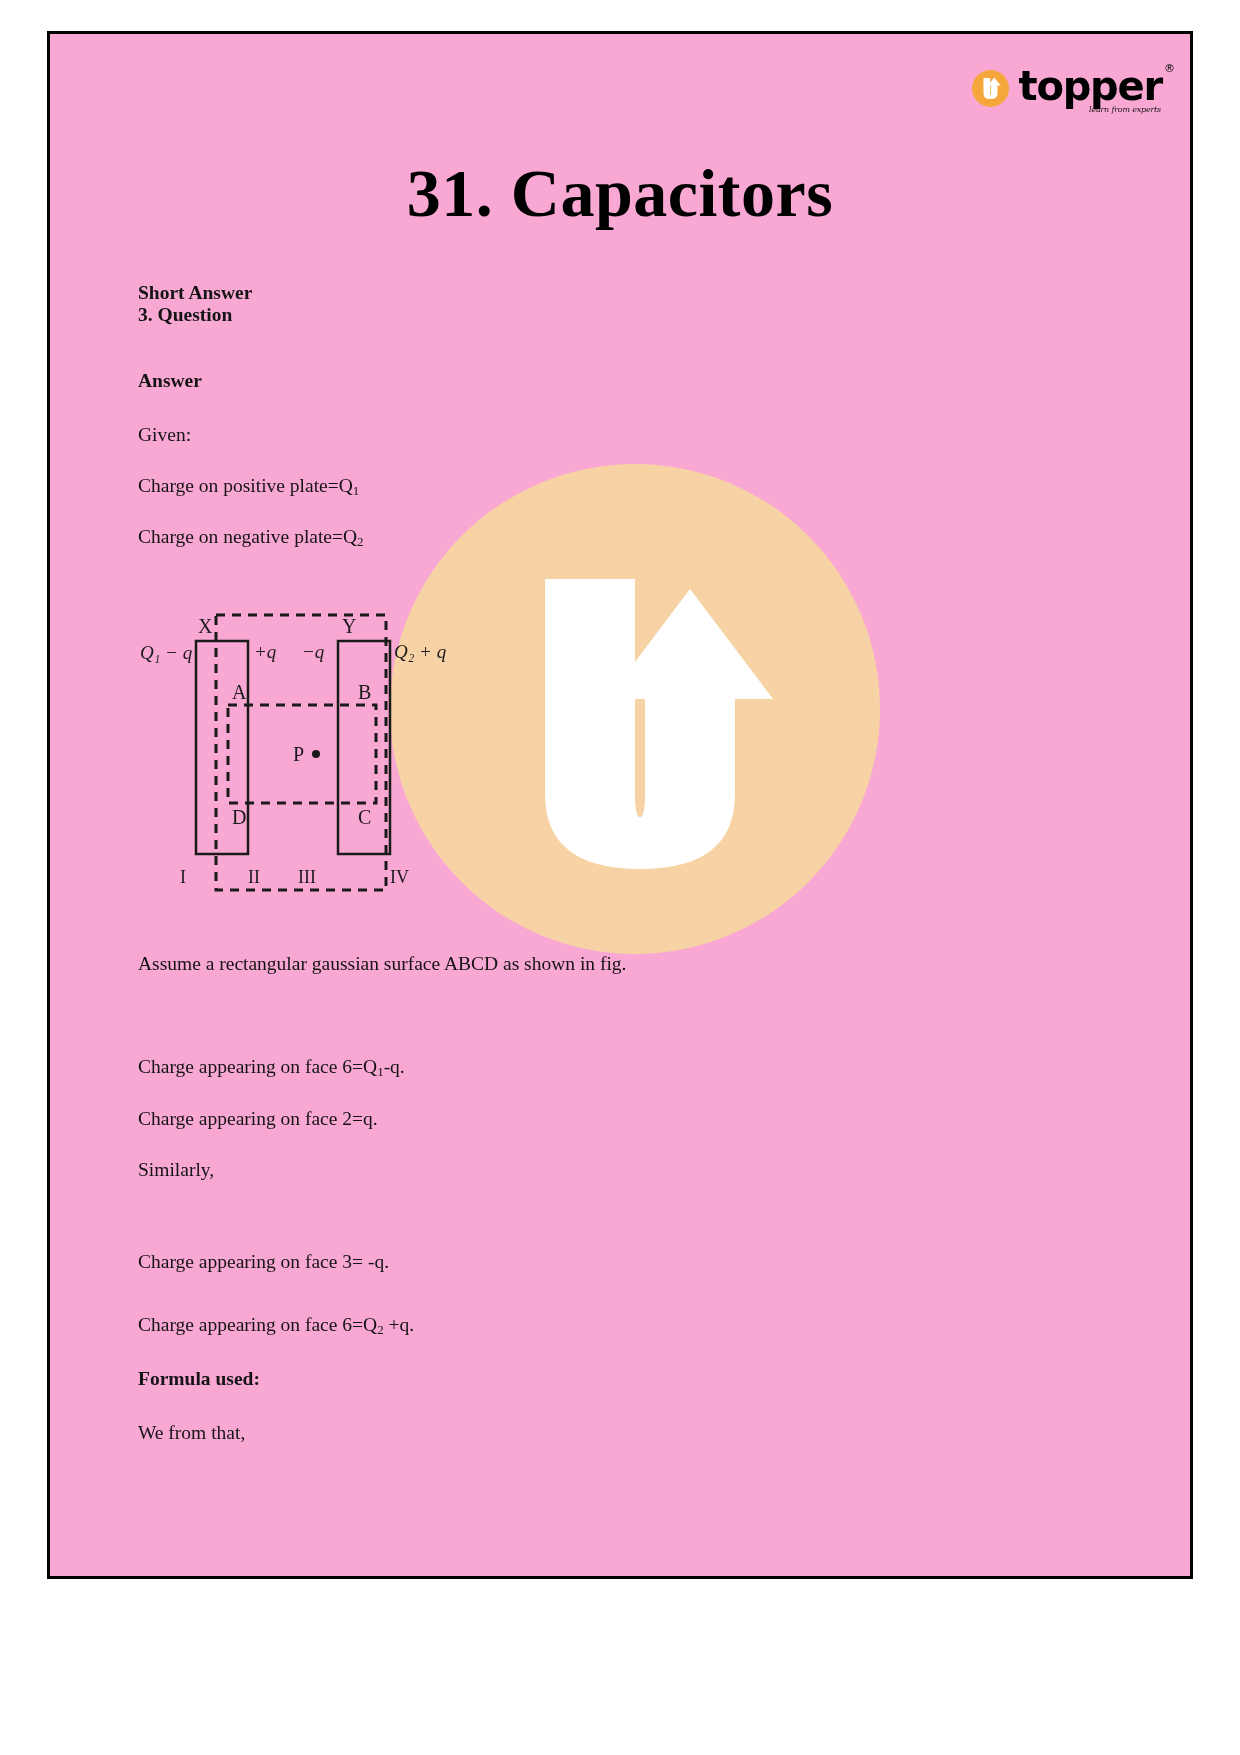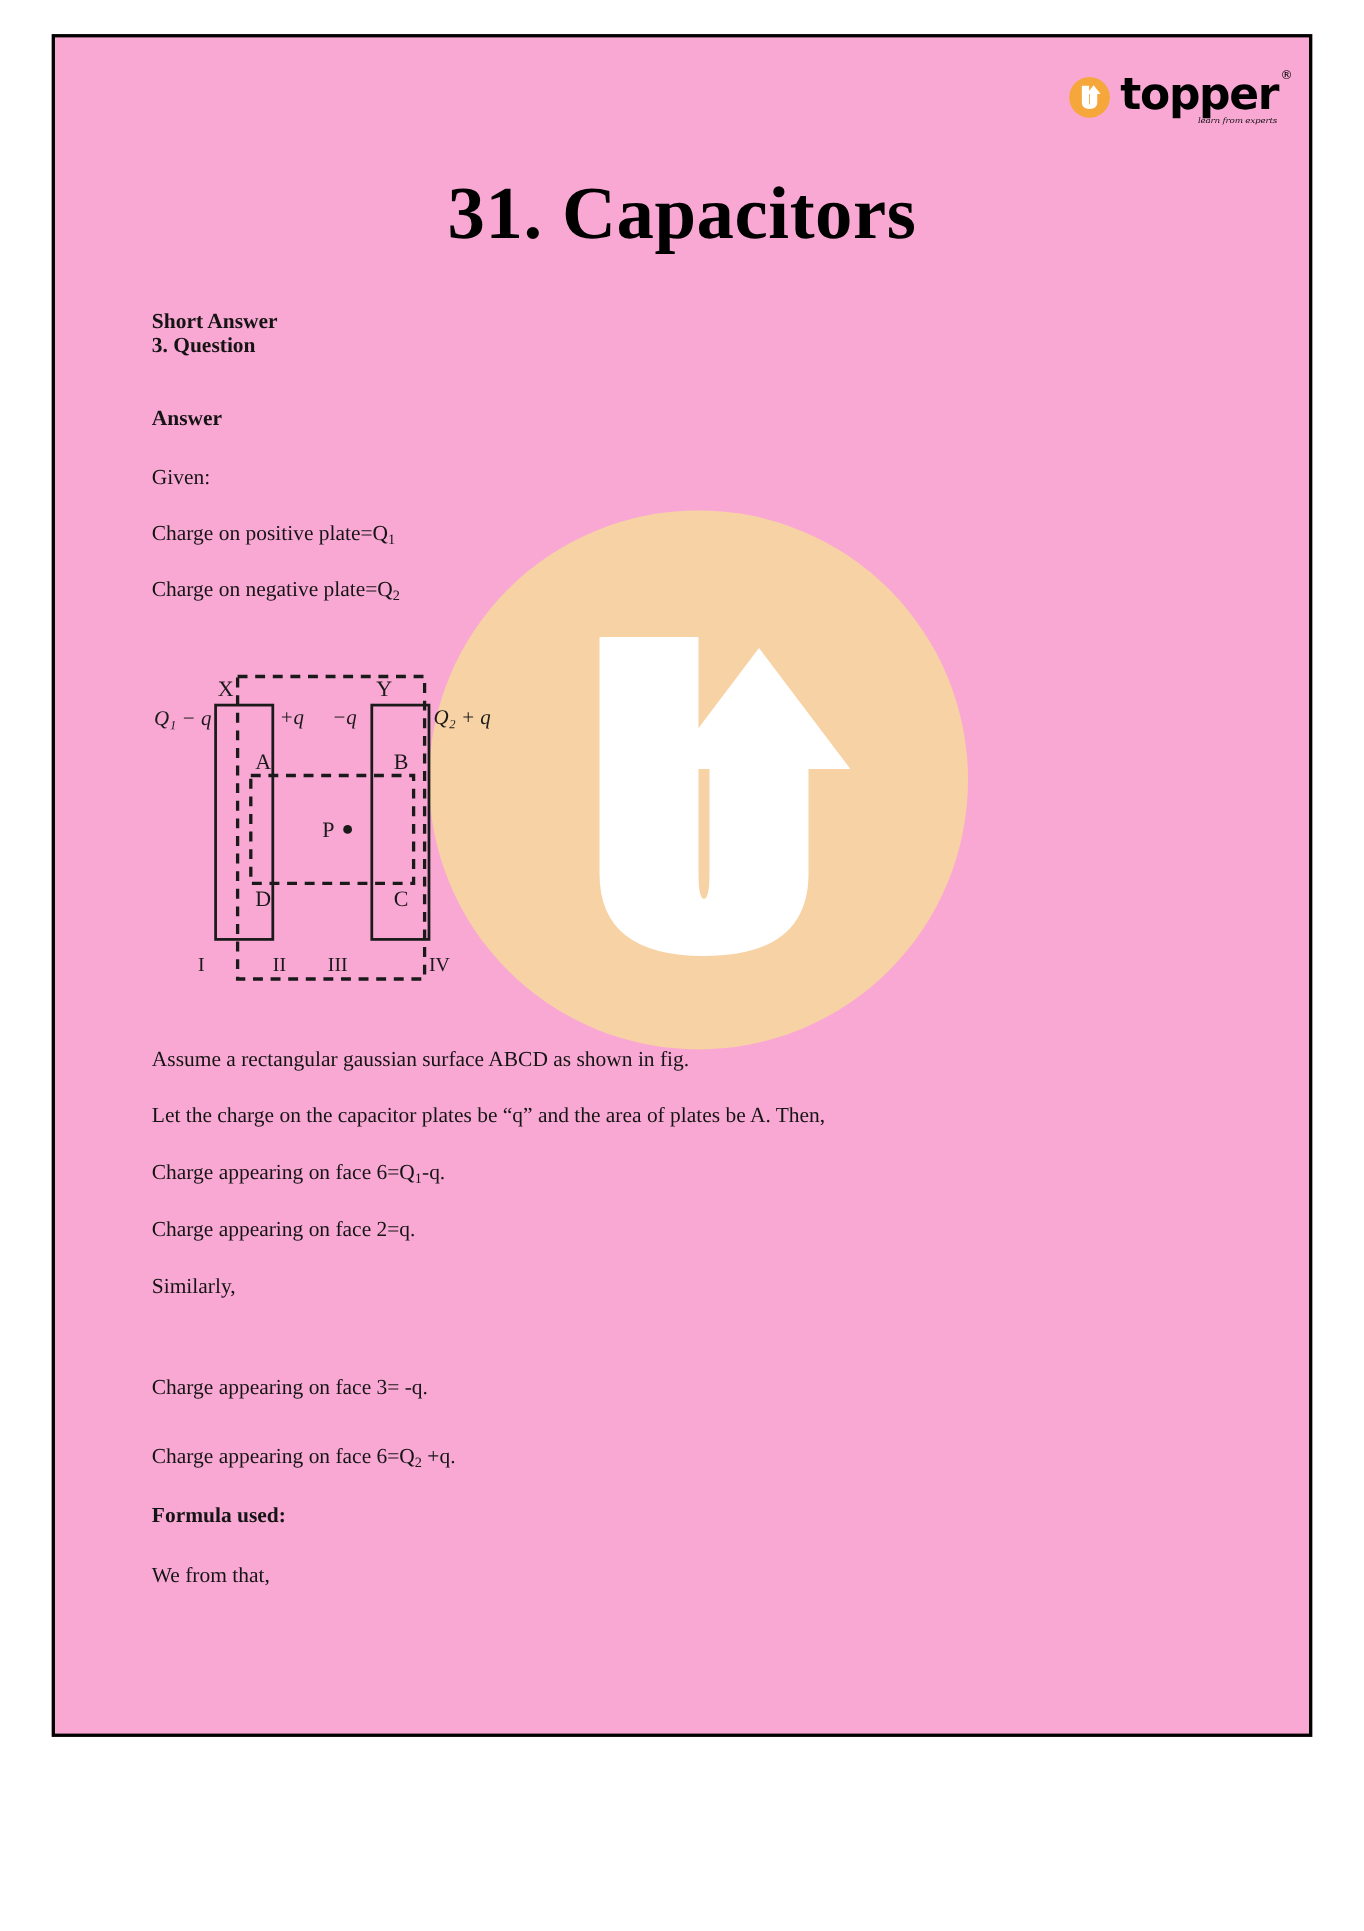--- a/index.html
+++ b/index.html
@@ -214,21 +214,20 @@
         <text x="94" y="225" font-family="Liberation Serif, serif" font-size="20" fill="#1a1a1a">D</text>
         <text x="155" y="162" font-family="Liberation Serif, serif" font-size="20" fill="#1a1a1a">P</text>
         <text x="42" y="284" font-family="Liberation Serif, serif" font-size="18" fill="#1a1a1a">I</text>
         <text x="110" y="284" font-family="Liberation Serif, serif" font-size="18" fill="#1a1a1a">II</text>
         <text x="160" y="284" font-family="Liberation Serif, serif" font-size="18" fill="#1a1a1a">III</text>
         <text x="252" y="284" font-family="Liberation Serif, serif" font-size="18" fill="#1a1a1a">IV</text>
       </svg>
     </div>
 
     <div class="line" style="top:918px;">Assume a rectangular gaussian surface ABCD as shown in fig.</div>
-    <div class="line" style="top:969px;">Let the charge on the capacitor plates be “q” and the area of plates be A. Then,</div>
 
     <div class="line" style="top:1021px;">
       <span>Charge appearing on face 6=Q</span><sub>1</sub><span>-q.</span>
     </div>
 
     <div class="line" style="top:1073px;">Charge appearing on face 2=q.</div>
     <div class="line" style="top:1124px;">Similarly,</div>
     <div class="line" style="top:1216px;">Charge appearing on face 3= -q.</div>
 
     <div class="line" style="top:1279px;">

